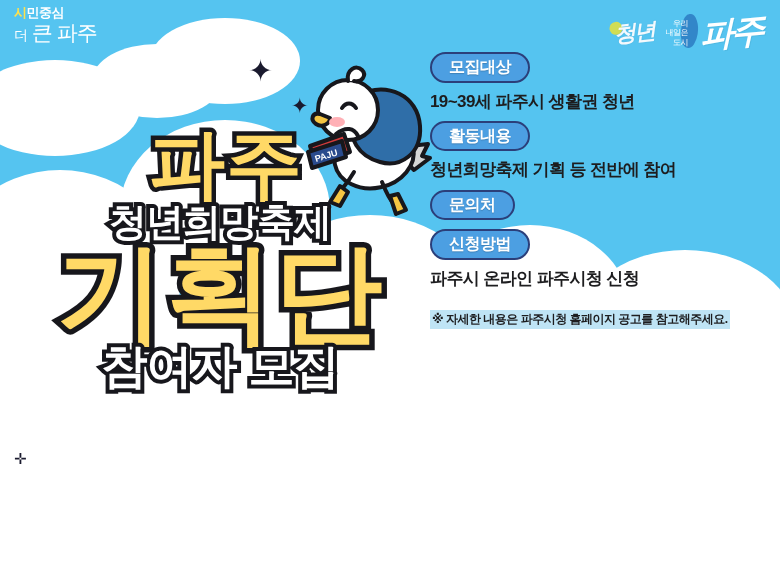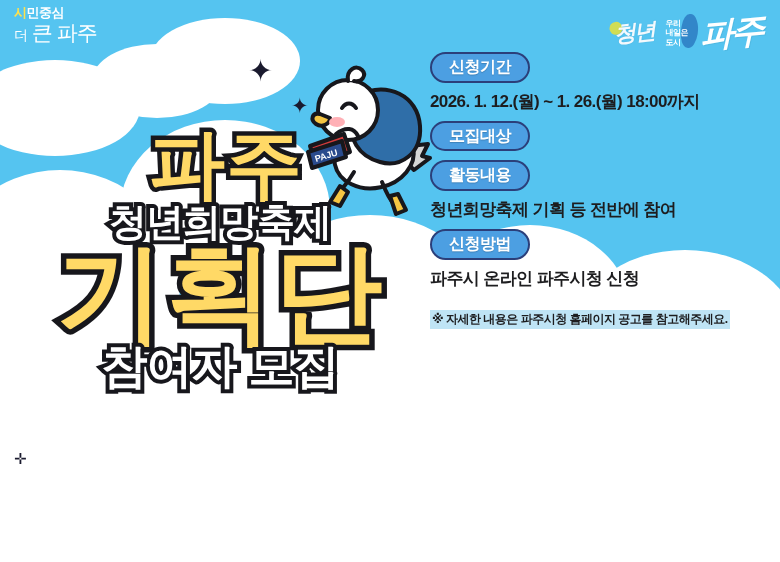--- a/index.html
+++ b/index.html
@@ -120,22 +120,22 @@
     position: relative;
   }
   .logo-youth::before {
     content: "";
     position: absolute; left: -4px; top: 2px;
     width: 13px; height: 13px;
     background: #e8e23a; border-radius: 50%;
     opacity: .85; z-index: -1;
   }
   .logo-slogan {
-    font-size: 8px; font-weight: bold; color: #ffffff;
-    line-height: 1.15; text-align: left;
+    font-size: 8px; font-weight: normal; color: #ffffff;
+    line-height: 1.15; text-align: right;
     letter-spacing: -0.5px;
     position: relative;
     padding: 2px 3px;
   }
   .logo-slogan::after {
     content: "";
     position: absolute; right: -7px; top: -3px;
     width: 17px; height: 34px;
     background: #2f7fc4;
     border-radius: 40% 55% 45% 50%;
@@ -353,35 +353,33 @@
         <path d="M12 100 L46 89 L50 105 L16 116 Z" fill="#2a4b8d"></path>
 
         <path d="M40 82 C50 74 58 76 62 84" fill="none"></path>
       </g>
       <text x="20" y="110" font-family="Liberation Sans, sans-serif" font-size="9" font-weight="bold" fill="#ffffff" transform="rotate(-17 20 110)">PAJU</text>
     </svg>
   </div>
 
   <div class="info">
 
-    <div class="info-block">
-      <span class="badge">신청기간</span>
-      <div class="info-text">2026. 1. 12.(월) ~ 1. 26.(월) 18:00까지</div>
-    </div>
 
     <div class="info-block">
       <span class="badge">모집대상</span>
+      <div class="info-text">19~39세 파주시 생활권 청년</div>
     </div>
 
     <div class="info-block">
       <span class="badge">활동내용</span>
       <div class="info-text">청년희망축제 기획 등 전반에 참여</div>
     </div>
 
     <div class="info-block">
+      <span class="badge">문의처</span>
     </div>
 
     <div class="info-block">
       <span class="badge">신청방법</span>
       <div class="info-text">파주시 온라인 파주시청 신청</div>
     </div>
 
     <div class="footnote">※ 자세한 내용은 파주시청 홈페이지 공고를 참고해주세요.</div>
   </div>
 

